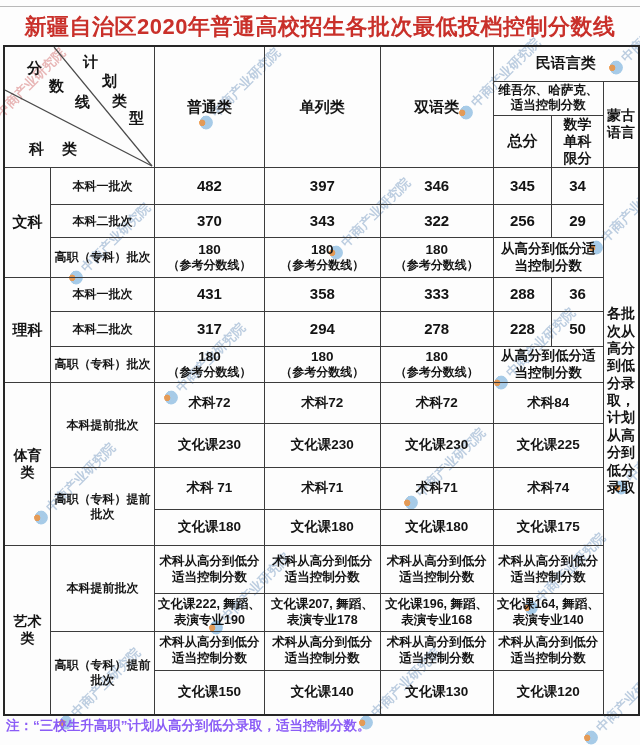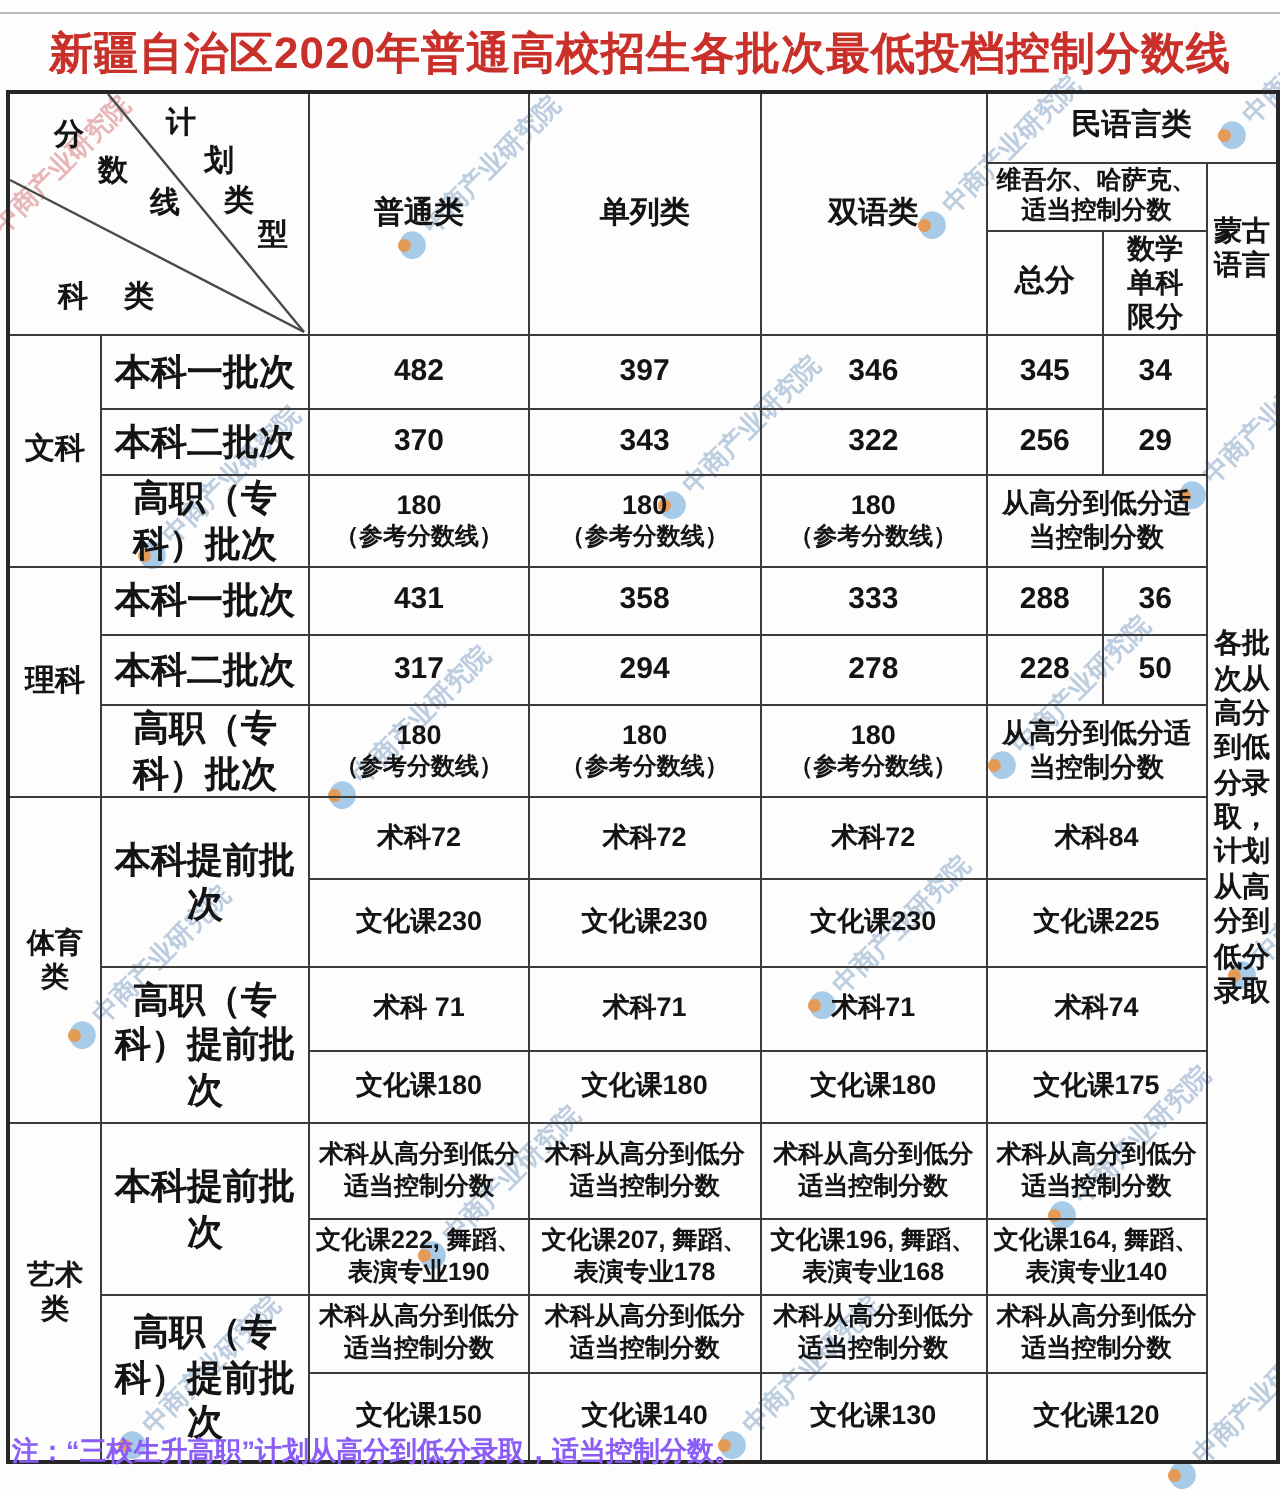--- a/index.html
+++ b/index.html
@@ -26,21 +26,21 @@
            font-size:13.5px; font-weight:600; color:#8b5cf6; }
   
   table { position:absolute; left:3px; top:45px; z-index:2;
           border-collapse:collapse; table-layout:fixed; }
   td { border:1px solid #3c3c3c; text-align:center; vertical-align:middle;
        padding:0 2px; font-weight:bold; font-size:15px; color:#141414;
        line-height:1.25; overflow:hidden; }
   table { border:2px solid #262626; }
   .sm   { font-size:12.5px; }
   .md   { font-size:13.5px;margin-top:28px; }
-  .batch{ font-size:18px; }
+  .batch{ font-size:12px; }
   .scorenote { font-size:12px; font-weight:bold; }
   .vwrap div { width:30px; margin:0 auto; word-break:break-all; line-height:1.22; font-size:14px; }
   .mong-note div { width:30px; margin:0 auto; word-break:break-all; line-height:1.24; font-size:14px; }
   .mong-note { vertical-align:middle; }
   .mong-note div { position:relative; top:-40px; }
   
   .diag-cell { padding:0; position:relative; }
   .diag { position:relative; width:149px; height:120px; }
   .diag svg { position:absolute; left:0; top:0; }
   .diag .ch { position:absolute; font-size:15px; font-weight:bold; color:#141414; line-height:15px; }

